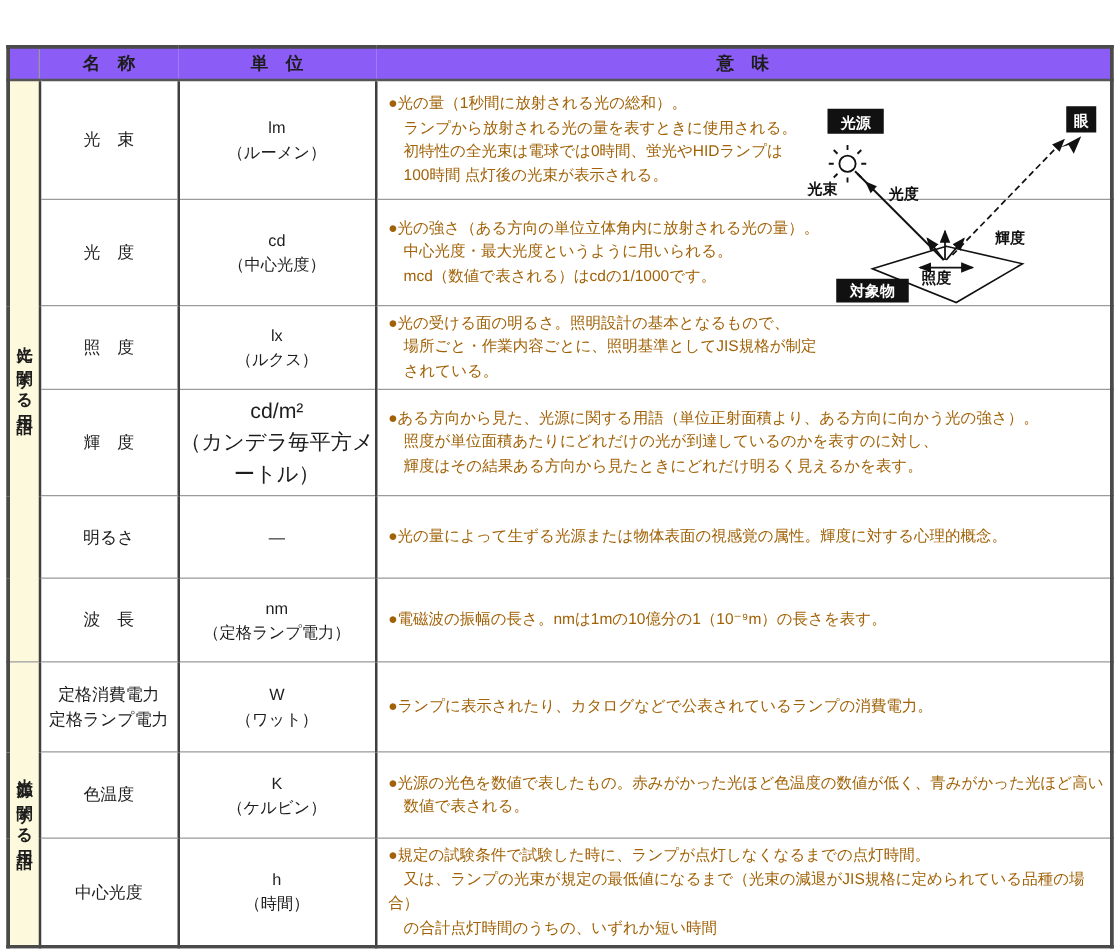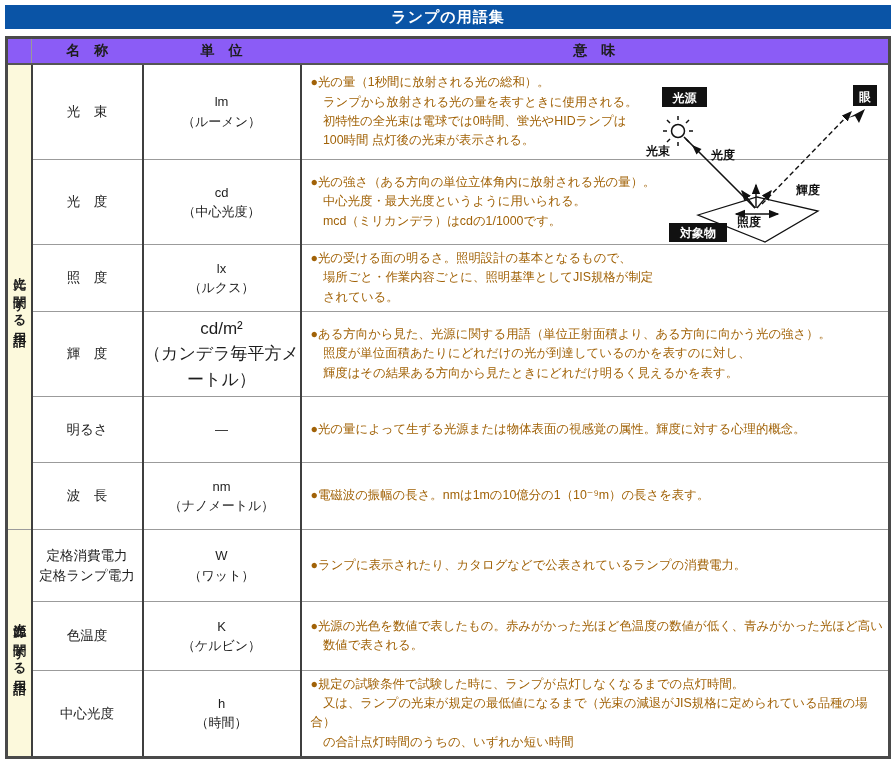--- a/index.html
+++ b/index.html
@@ -57,21 +57,20 @@
     font-family:"Liberation Sans","DejaVu Sans",sans-serif;
     font-size:12px;font-weight:bold;fill:#111;
   }
   svg.diagram text.boxed{fill:#ffffff;font-size:12px;}
 </style>
 </head>
 <body>
 
 <div class="page">
 
-  <div class="title-band">ランプの用語集</div>
 
   <table class="glossary">
     <colgroup>
         <col class="c-side">
         <col class="c-name">
         <col class="c-unit">
         <col class="c-mean">
       </colgroup>
     <tbody>
         <tr class="head">
@@ -90,21 +89,21 @@
 　ランプから放射される光の量を表すときに使用される。
 　初特性の全光束は電球では0時間、蛍光やHIDランプは
 　100時間 点灯後の光束が表示される。</td>
     </tr>
     <tr class="r2">
       <td class="name">光　度</td>
       <td class="unit">cd
 （中心光度）</td>
       <td class="meaning">●光の強さ（ある方向の単位立体角内に放射される光の量）。
 　中心光度・最大光度というように用いられる。
-　mcd（ミリカンデラ）はcdの1/1000です。</td>
+　mcd（数値で表される）はcdの1/1000です。</td>
     </tr>
     <tr class="r3">
       <td class="name">照　度</td>
       <td class="unit">lx
 （ルクス）</td>
       <td class="meaning">●光の受ける面の明るさ。照明設計の基本となるもので、
 　場所ごと・作業内容ごとに、照明基準としてJIS規格が制定
 　されている。</td>
     </tr>
     <tr class="r4">
@@ -116,21 +115,21 @@
 　輝度はその結果ある方向から見たときにどれだけ明るく見えるかを表す。</td>
     </tr>
     <tr class="r5">
       <td class="name">明るさ</td>
       <td class="unit">—</td>
       <td class="meaning">●光の量によって生ずる光源または物体表面の視感覚の属性。輝度に対する心理的概念。</td>
     </tr>
     <tr class="r6">
       <td class="name">波　長</td>
       <td class="unit">nm
-（ナノメートル）</td>
+（定格ランプ電力）</td>
       <td class="meaning">●電磁波の振幅の長さ。nmは1mの10億分の1（10⁻⁹m）の長さを表す。</td>
     </tr>
 
     <tr class="r7">
       <td class="side" rowspan="3">光源に関する用語</td>
       <td class="name">定格消費電力
 定格ランプ電力</td>
       <td class="unit">W
 （ワット）</td>
       <td class="meaning">●ランプに表示されたり、カタログなどで公表されているランプの消費電力。</td>

